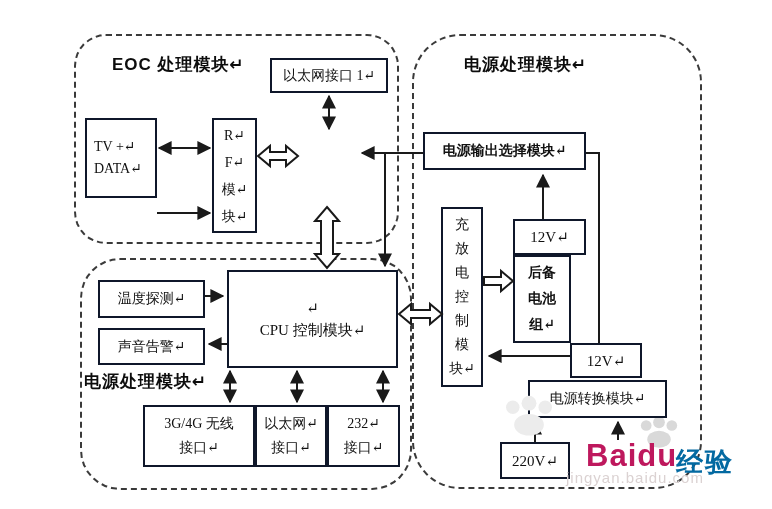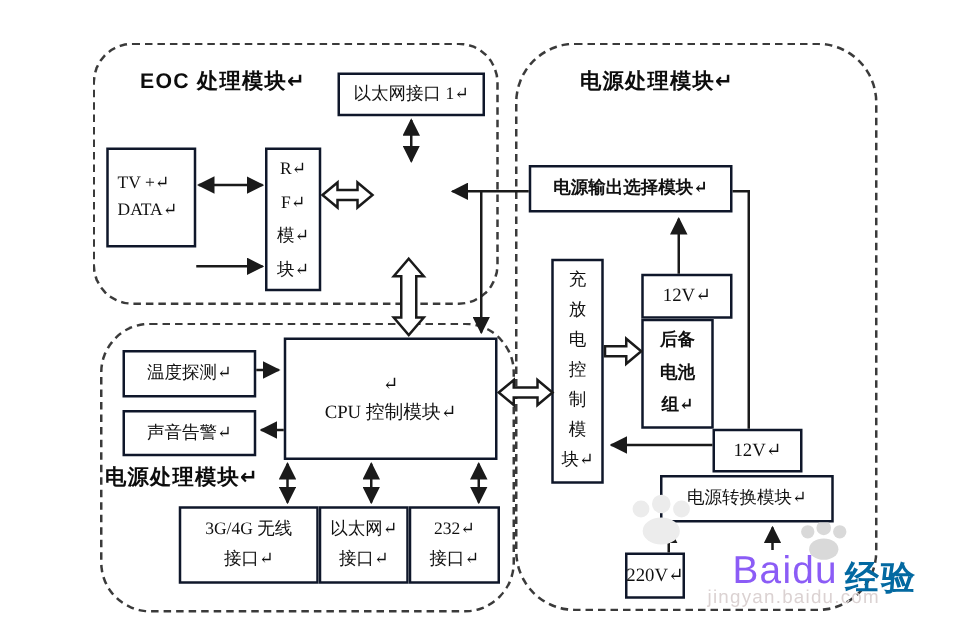--- a/index.html
+++ b/index.html
@@ -19,22 +19,22 @@
     white-space:pre-line;text-align:center;font-size:14px;line-height:22px;color:#111;
   }
   .lbl-left{text-align:left;}
   .title{
     position:absolute;font-family:"Liberation Sans","DejaVu Sans",sans-serif;
     font-weight:bold;font-size:17px;color:#0d0d0d;letter-spacing:1px;z-index:6;
   }
   #connector-layer{position:absolute;left:0;top:0;z-index:8;pointer-events:none;}
   .watermark{position:absolute;z-index:20;pointer-events:none;
     font-family:"Liberation Sans","DejaVu Sans",sans-serif;}
-  .wm-brand{position:absolute;left:586px;top:438px;font-size:31px;font-weight:normal;
-    color:#8b5cf6;letter-spacing:1px;text-align:center;}
+  .wm-brand{position:absolute;left:586px;top:438px;font-size:31px;font-weight:bold;
+    color:#be185d;letter-spacing:1px;text-align:center;}
   .wm-badge{position:absolute;left:676px;top:444px;font-size:27px;font-weight:bold;
     color:#0369a1;letter-spacing:2px;}
   .wm-url{position:absolute;left:566px;top:469px;font-size:15px;color:#dbd2d2;
     letter-spacing:1px;text-align:center;}
   .paw{position:absolute;}
 </style>
 </head>
 <body>
 
 <div id="canvas">
@@ -80,21 +80,21 @@
     <span class="lbl" style="line-height:26px;">后备
 电池
 组↵</span>
   </div>
   <div class="box" style="left:570px;top:343px;width:72px;height:35px;">
     <span class="lbl" style="font-size:15px;">12V↵</span>
   </div>
   <div class="box" style="left:528px;top:380px;width:139px;height:38px;">
     <span class="lbl">电源转换模块↵</span>
   </div>
-  <div class="box" style="left:500px;top:442px;width:48px;height:37px;">
+  <div class="box" style="left:500px;top:442px;width:70px;height:37px;">
     <span class="lbl" style="font-size:15px;">220V↵</span>
   </div>
 
   <div class="box" style="left:98px;top:280px;width:107px;height:38px;">
     <span class="lbl">温度探测↵</span>
   </div>
   <div class="box" style="left:98px;top:328px;width:107px;height:37px;">
     <span class="lbl">声音告警↵</span>
   </div>
   <div class="box" style="left:227px;top:270px;width:171px;height:98px;">

